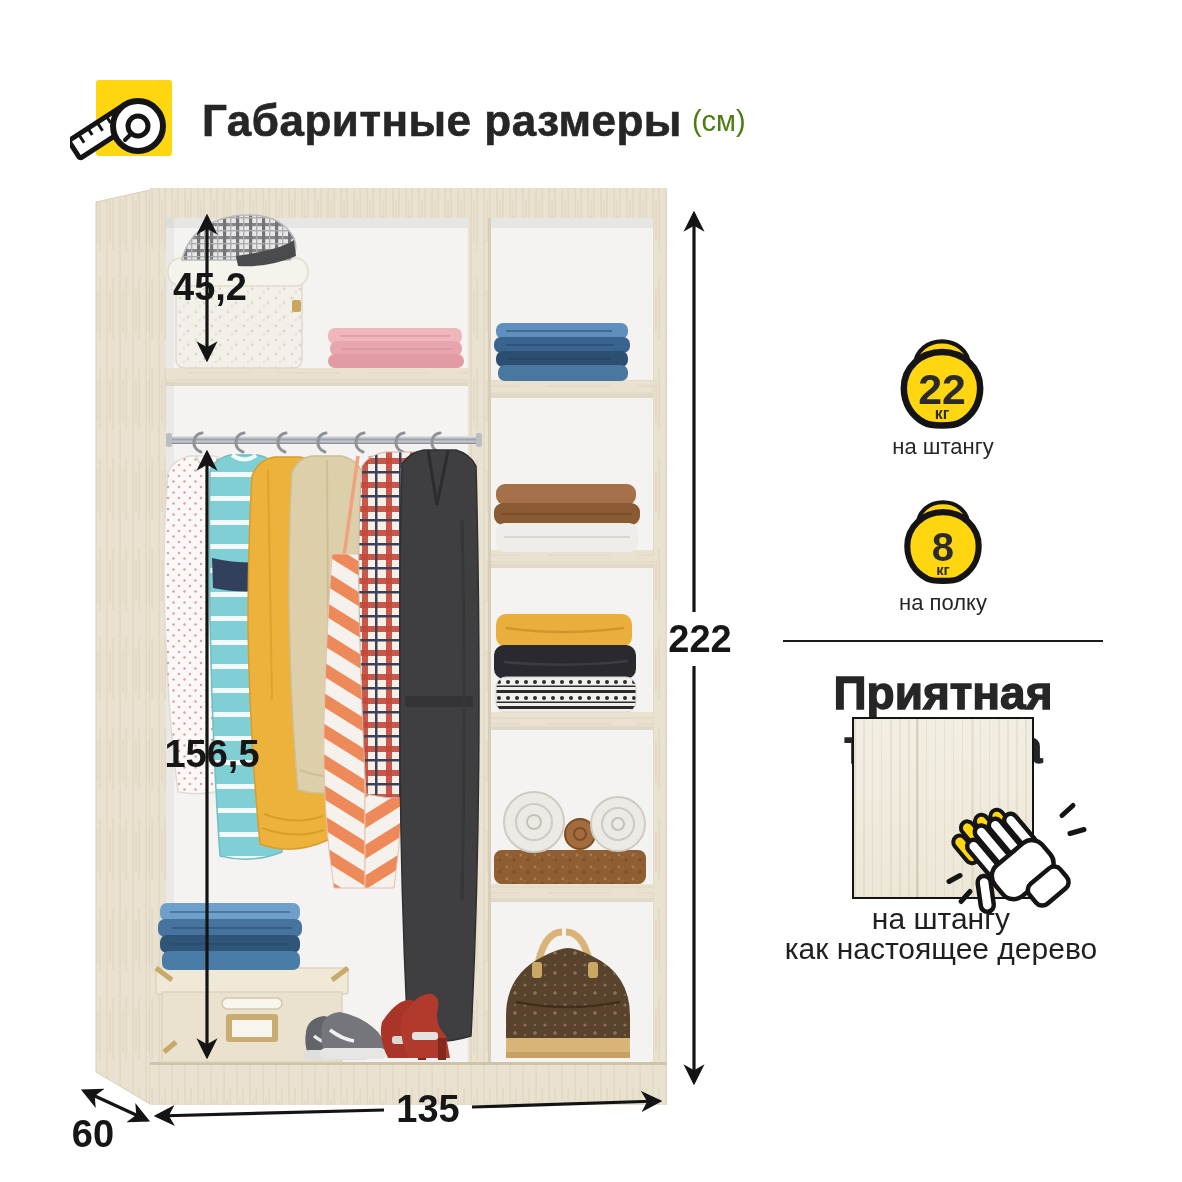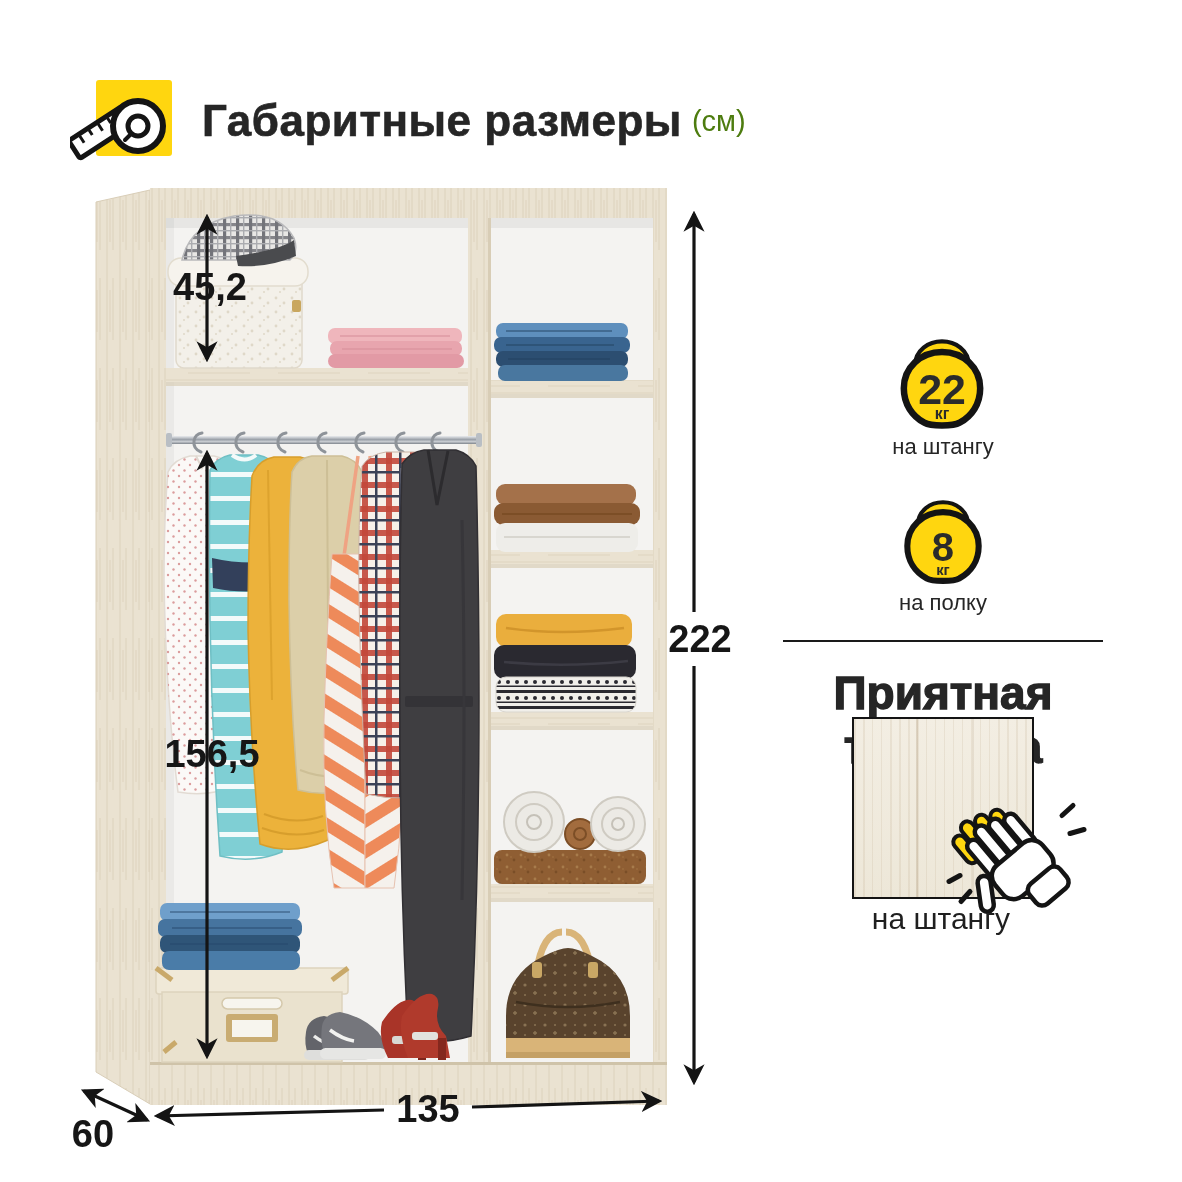--- a/index.html
+++ b/index.html
@@ -373,14 +373,15 @@
     </g>
     <g stroke="#141414" stroke-width="5" stroke-linecap="round">
       <path d="M120,24 L131,14"></path>
         <path d="M128,42 L142,38"></path>
       <path d="M18,84 L7,90"></path>
         <path d="M28,100 L19,110"></path>
     </g>
   </svg>
 
   <div class="abs caption" style="top:903px">на штангу</div>
+  <div class="abs caption" style="top:933px">как настоящее дерево</div>
 
 </div>
 
 </body></html>

